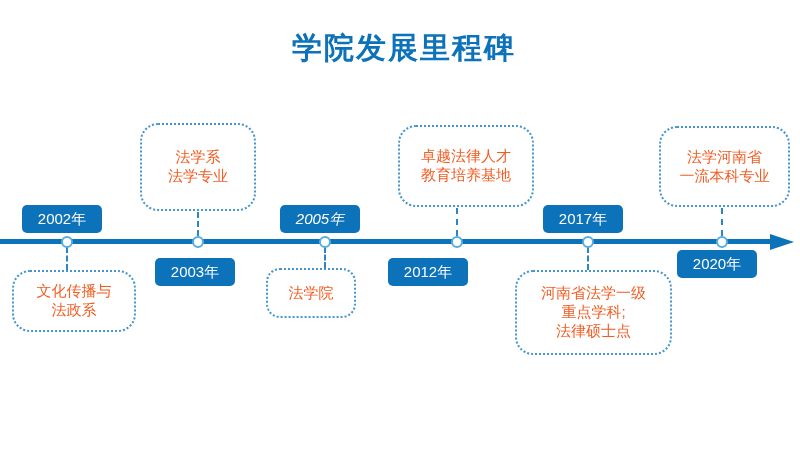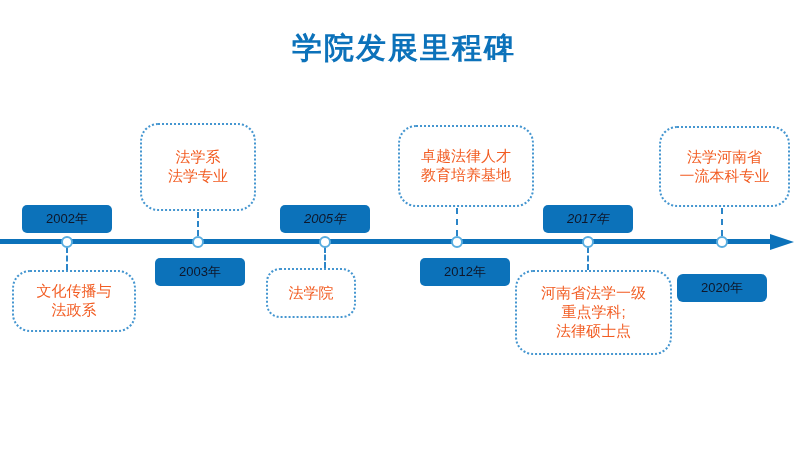--- a/index.html
+++ b/index.html
@@ -8,22 +8,22 @@
            font-family:"Liberation Sans","DejaVu Sans",sans-serif; }
   .title { position:absolute; top:24px; left:0; width:100%; margin:4px; text-align:center;
            font-size:30px; font-weight:bold; color:var(--blue); letter-spacing:2px; }
   .axis { position:absolute; left:0; top:239px; width:772px; height:5px; background:var(--blue); }
   .arrowhead { position:absolute; left:770px; top:234px; width:0; height:0;
                border-top:8px solid transparent; border-bottom:8px solid transparent;
                border-left:24px solid var(--blue); }
   .node { position:absolute; top:236px; width:8px; height:8px; border-radius:50%;
           background:#fff; border:2px solid var(--node-ring); box-sizing:content-box; }
   .connector { position:absolute; width:0; border-left:2px dashed var(--dash); }
-  .year { position:absolute; box-sizing:border-box; width:90px; height:28px;
-          background:var(--blue); color:#0f172a; font-size:13px; border-radius:5px;
+  .year { position:absolute; box-sizing:border-box; width:80px; height:28px;
+          background:var(--blue); color:#ffffff; font-size:15px; border-radius:5px;
           display:flex; align-items:center; justify-content:center; }
   .card { position:absolute; box-sizing:border-box; background:#fff;
           border:2px dotted var(--dot-border); border-radius:18px;
           color:var(--orange); font-weight:normal; font-size:15px; line-height:1.25;
           display:flex; align-items:center; justify-content:center;
           text-align:center; white-space:pre-line; }
 </style>
 </head>
 <body>
 
@@ -45,29 +45,29 @@
   <div class="card" style="left:140px; top:123px; width:116px; height:88px;">法学系
 法学专业</div>
 
   <div class="connector" style="left:324px; top:247px; height:21px;"></div>
   <div class="node" style="left:319px;"></div>
   <div class="year" style="left:280px; top:205px;font-style:italic;">2005年</div>
   <div class="card" style="left:266px; top:268px; width:90px; height:50px; border-radius:14px;">法学院</div>
 
   <div class="connector" style="left:456px; top:208px; height:28px;"></div>
   <div class="node" style="left:451px;"></div>
-  <div class="year" style="left:420px; top:258px;">2012年</div>
+  <div class="year" style="left:388px; top:258px;">2012年</div>
   <div class="card" style="left:398px; top:125px; width:136px; height:82px;">卓越法律人才
 教育培养基地</div>
 
   <div class="connector" style="left:587px; top:247px; height:23px;"></div>
   <div class="node" style="left:582px;"></div>
-  <div class="year" style="left:543px; top:205px;font-style:italic;">2017年</div>
+  <div class="year" style="left:543px; top:205px;">2017年</div>
   <div class="card" style="left:515px; top:270px; width:157px; height:85px;">河南省法学一级
 重点学科;
 法律硕士点</div>
 
   <div class="connector" style="left:721px; top:208px; height:28px;"></div>
   <div class="node" style="left:716px;"></div>
-  <div class="year" style="left:677px; top:274px;border-radius:6px;">2020年</div>
+  <div class="year" style="left:677px; top:250px;">2020年</div>
   <div class="card" style="left:659px; top:126px; width:131px; height:81px;">法学河南省
 一流本科专业</div>
 </div>
 
 </body></html>

